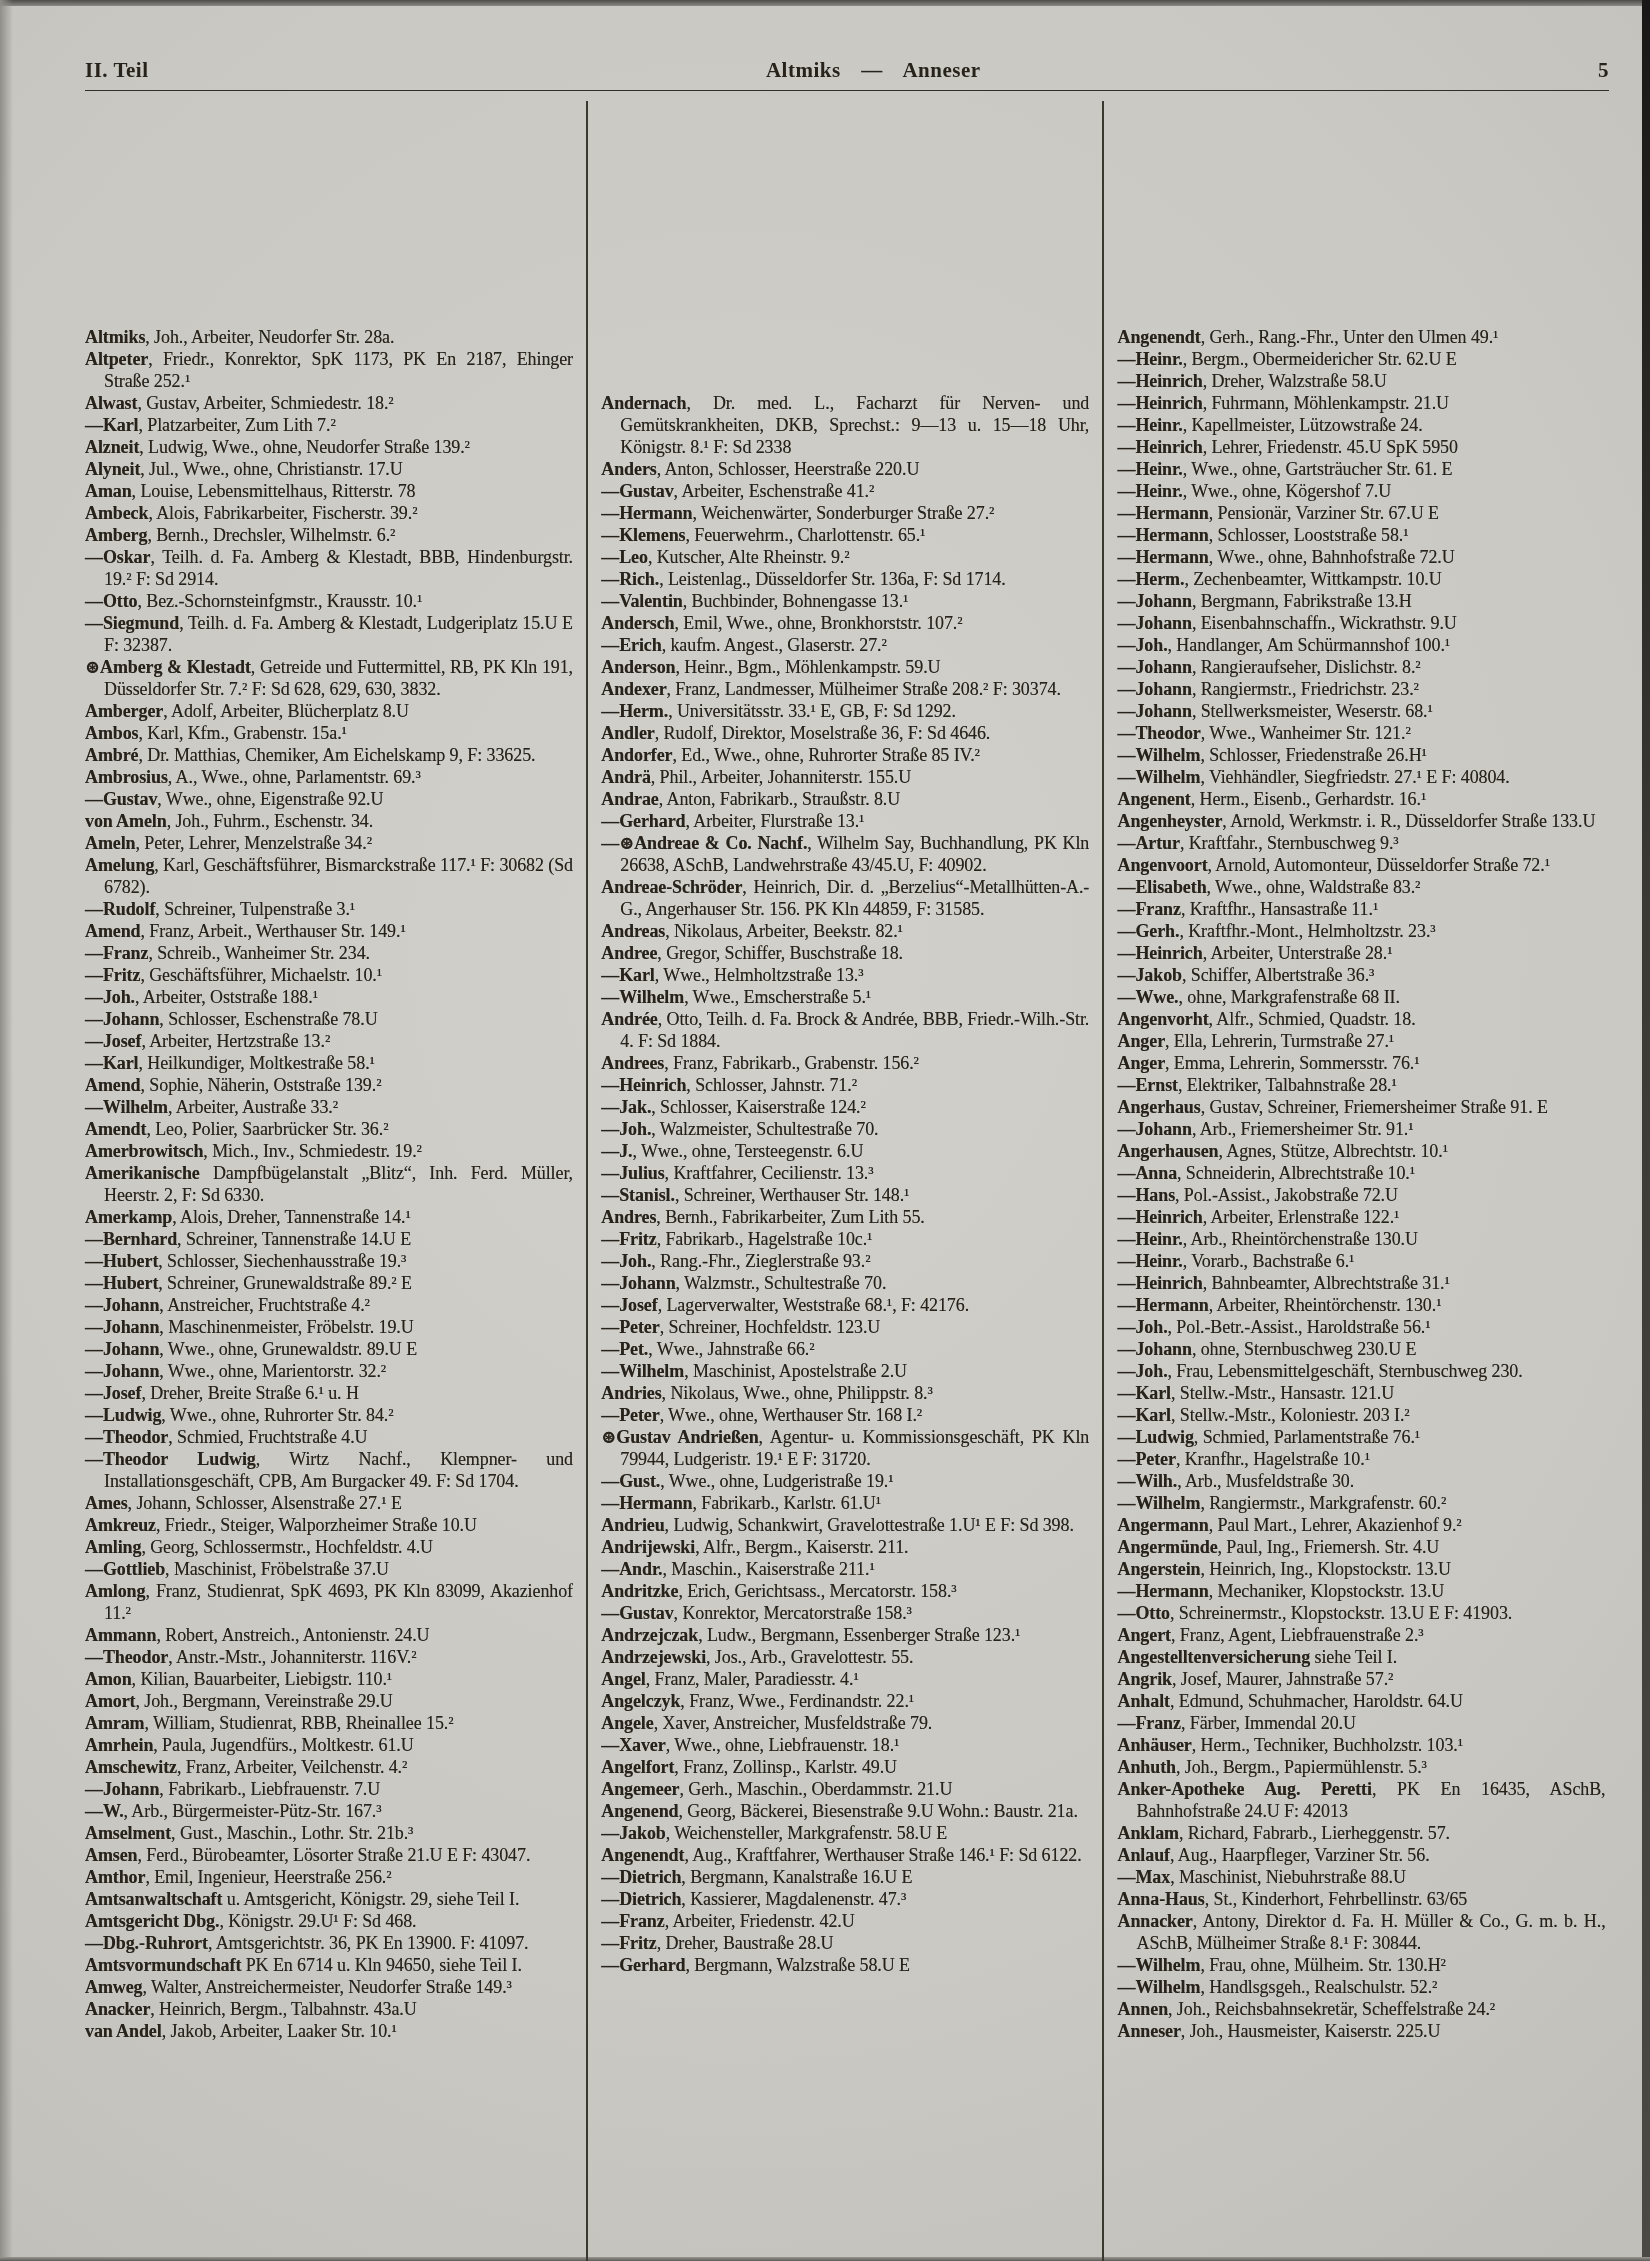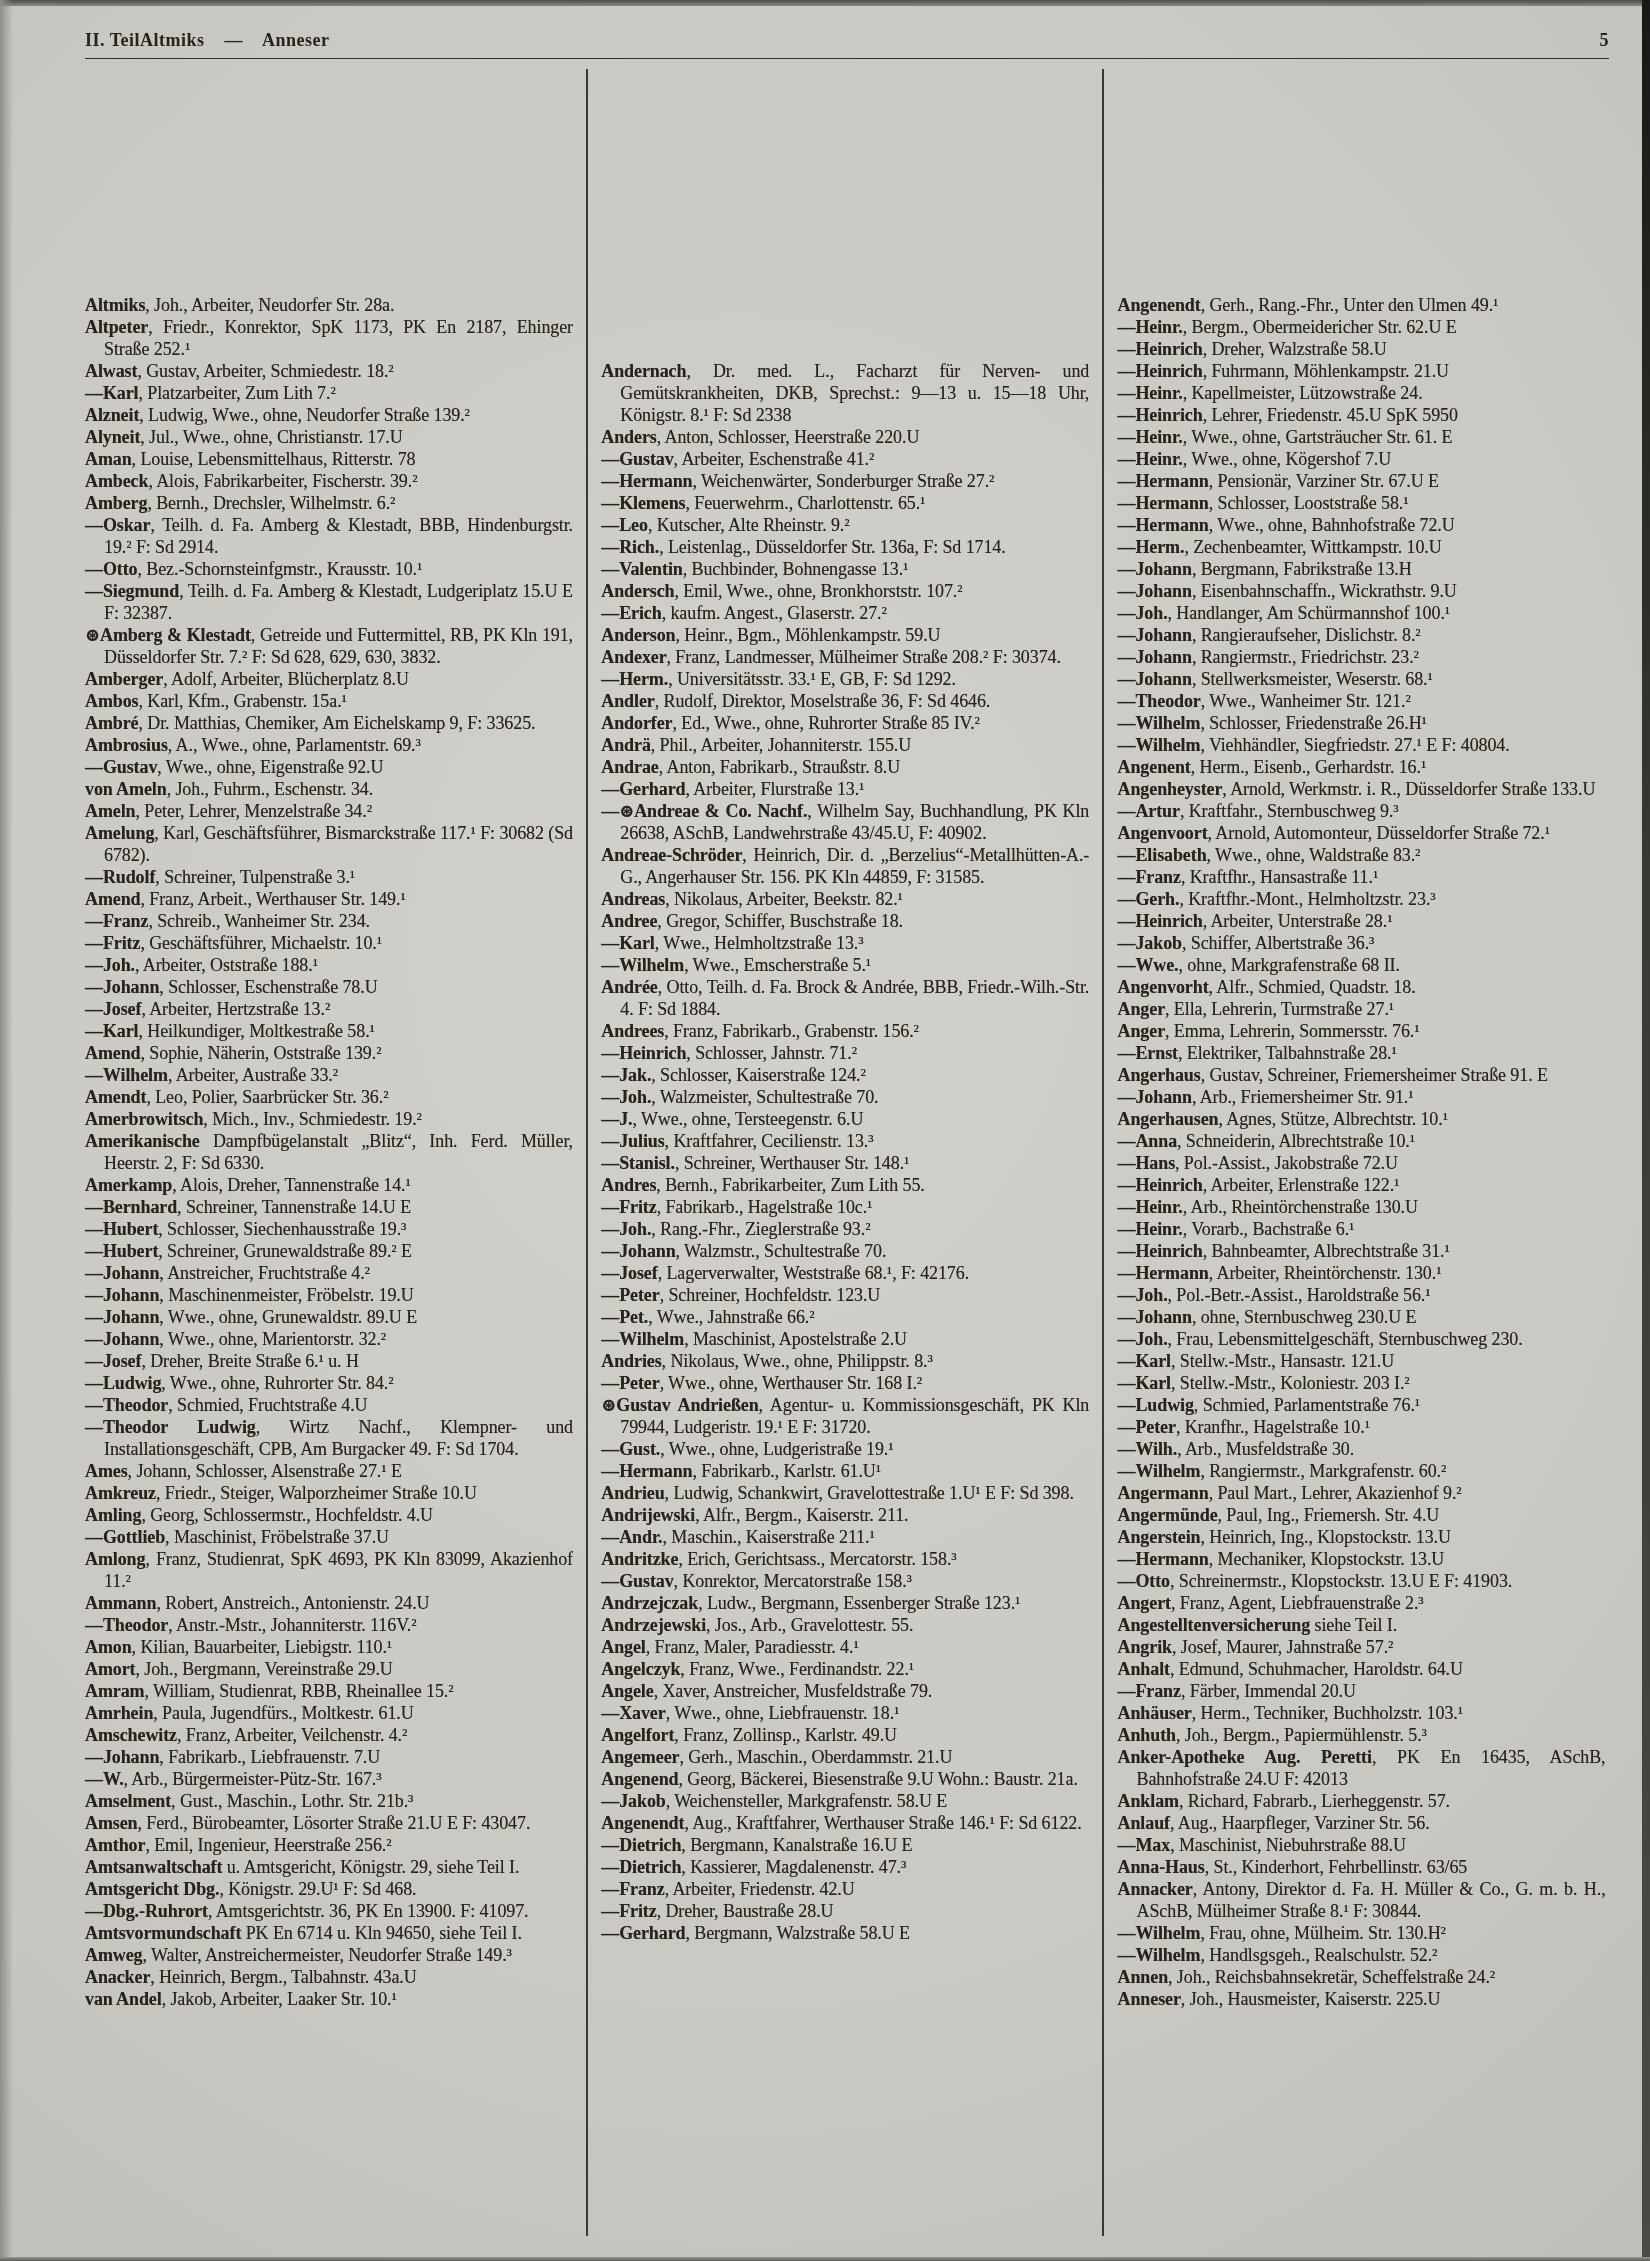--- a/index.html
+++ b/index.html
@@ -13,23 +13,23 @@
     font-family: "Liberation Serif", "DejaVu Serif", serif;
     color: #27221a;
   }
   .edge-top    { position:absolute; left:0; top:0; width:100%; height:5.7px; background:linear-gradient(to bottom,#4e4c48,#8a8984); }
   .edge-bottom { position:absolute; left:0; bottom:0; width:100%; height:4.7px; background:linear-gradient(to top,#4e4c48,#979691); }
   .edge-right  { position:absolute; right:0; top:0; width:8.5px; height:100%; background:linear-gradient(to bottom,#191816,#3a3934 40%,#4a4944); }
   .edge-left   { position:absolute; left:0; top:0; width:13.2px; height:100%; background:linear-gradient(to right,#8f8e89,rgba(150,149,144,0)); }
 
   .content { position:absolute; left:85px; top:30px; width:1524px; }
 
-  .header { display:flex; align-items:baseline; font-weight:bold; font-size:18px; letter-spacing:0.5px; }
+  .header { display:flex; align-items:baseline; font-weight:bold; font-size:21px; letter-spacing:0.5px; }
   .header-section { flex:0 0 auto; }
-  .header-title { flex:1 1 auto; word-spacing:15px; }
+  .header-title { flex:1 1 auto; text-align:center; word-spacing:15px;margin-top:28px; }
   .header-page-number { flex:0 0 auto; }
   .header-rule { height:1.9px; background:#322f29; margin:6.6px 0 9.5px 0; }
 
   .columns { display:flex; align-items:center; }
   .col { flex:0 0 488px; }
   .vrule { flex:0 0 1.9px; background:#3b382f; margin:0 13.2px; min-height:2167px; }
 
   .entry {
     font-size:18px;
     line-height:22px;

